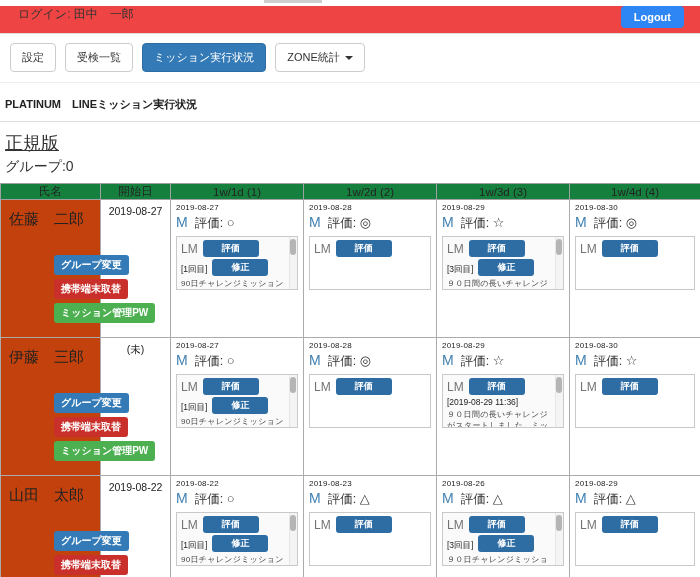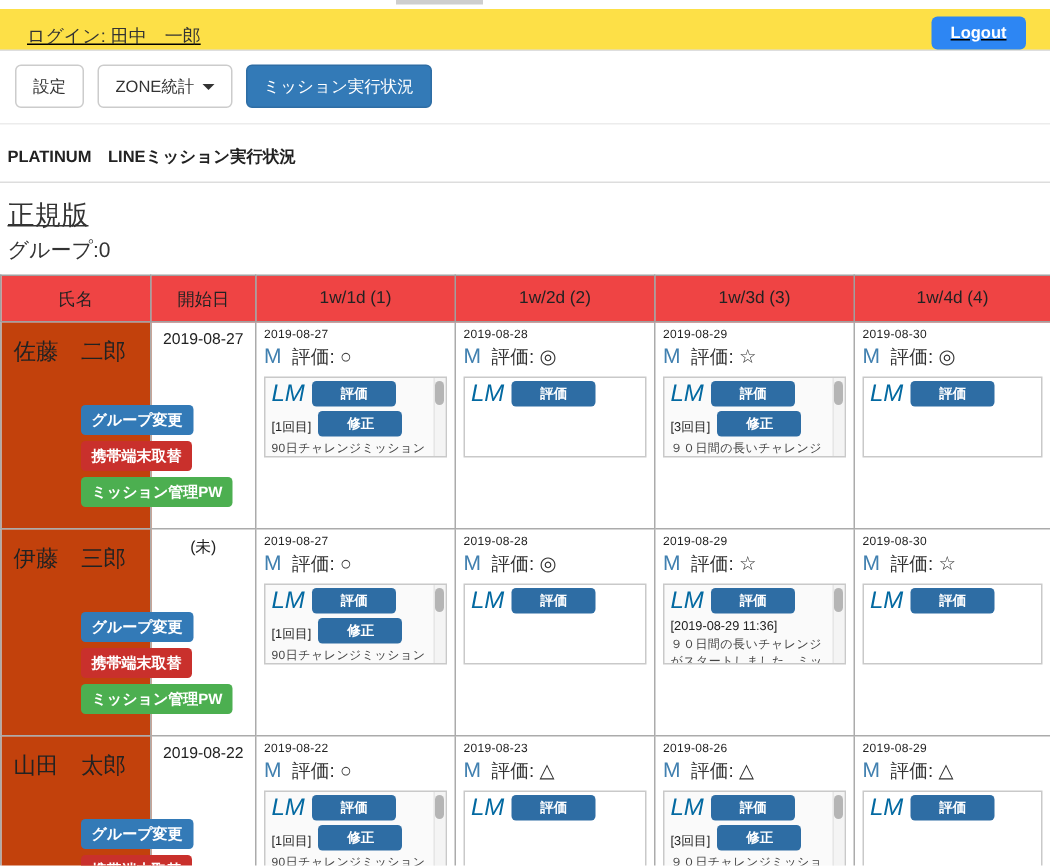--- a/index.html
+++ b/index.html
@@ -1,41 +1,41 @@
 <!DOCTYPE html>
 <html><head>
 <meta charset="utf-8">
 <style>
   * { margin:0; padding:0; box-sizing:border-box; }
   html,body { width:700px; height:577px; overflow:hidden; background:#fff;
     font-family:"Liberation Sans", sans-serif; }
   .artifact { height:6px; background:#fff; position:relative; }
   .artifact-mark { position:absolute; left:264px; top:0; width:58px; height:3px; background:#b9b9b9; opacity:.7; }
 
-  .topbar { height:28px; background:#fde047; border-bottom:1px solid #dedede;
-    display:flex; align-items:flex-end; justify-content:space-between; padding:0 16px 0 18px;text-decoration:underline; }
+  .topbar { height:28px; background:#ef4444; border-bottom:1px solid #dedede;
+    display:flex; align-items:flex-start; justify-content:space-between; padding:0 16px 0 18px; }
   .login-text { font-size:12px; color:#333; }
   .logout-btn { background:#2d86f3; color:#fff; font-size:11px; font-weight:bold;
     border:none; border-radius:4px; padding:5px 13px; cursor:pointer; }
 
   .nav-wrap { padding:9px 10px 10px 10px; border-bottom:1px solid #ececec; display:flex; gap:9px; align-items:center; }
   .nav-btn { background:#fff; border:1px solid #ccc; border-radius:4px; padding:6px 11px;
     font-size:11px; color:#333; cursor:pointer; font-family:inherit; white-space:nowrap; }
   .nav-btn.active { background:#337ab7; border-color:#2e6da4; color:#fff; }
   .caret { display:inline-block; margin-left:5px; width:0; height:0;
     border-left:4px solid transparent; border-right:4px solid transparent; border-top:4px solid #333; vertical-align:middle; }
 
   .page-title { font-size:11px; font-weight:bold; color:#222; padding:14px 5px 9px 5px; border-bottom:1px solid #ddd; }
   .version-link { display:inline-block; margin:9px 5px 0 5px; font-size:18px; color:#333;
     text-decoration:underline; cursor:pointer; }
   .group-label { margin:3px 5px 7px 5px; font-size:14px; color:#333; }
 
   table { width:700px; border-collapse:collapse; table-layout:fixed; }
-  th { background:#ef4444; border:1px solid #a0a0a0; font-weight:normal; font-size:11.5px;
-    color:#222; height:31px; padding:0 2px; }
+  th { background:#15803d; border:1px solid #a0a0a0; font-weight:normal; font-size:11.5px;
+    color:#222; height:16px; padding:0 2px; }
   td { border:1px solid #ababab; vertical-align:top; }
   tr.member-row-1, tr.member-row-2 { height:128px; }
   tr.member-row-3 { height:131px; }
 
   .name-cell { background:#c2410c; padding:10px 8px; }
   .member-name { font-size:15px; color:#222; }
   .actions { margin-top:26px; }
   .act-btn { display:inline-block; color:#fff; font-size:10px; font-weight:bold; border:none;
     border-radius:3px; padding:3px 7px; margin-bottom:4px; cursor:pointer; font-family:inherit; white-space:nowrap; }
   .act-row { line-height:1;padding-left:45px; }
@@ -43,21 +43,21 @@
   .start-cell { text-align:center; padding-top:5px; font-size:10.5px; color:#222; }
 
   .mission-cell { padding:3px 5px 0 5px; }
   .cell-date { font-size:8px; color:#222; letter-spacing:.2px; }
   .m-line { margin:2px 0 4px 0; font-size:12.5px; color:#333; }
   .m-label { color:#4180b0; font-size:14px; margin-right:7px; }
   .m-symbol { font-size:13px; color:#333; }
   .lm-box { position:relative; border:1px solid #c9c9c9; height:54px; padding:2px 12px 2px 4px;
     overflow:hidden; background:#fff; }
   .lm-box.filled { background:#fafafa; }
-  .lm-label { color:#0369a1; font-size:16px;font-style:italic; }
+  .lm-label { color:#737373; font-size:12px; }
   .mini-btn { background:#2e6da4; color:#fff; font-size:9px; font-weight:bold; border:none;
     border-radius:3px; padding:2px 19px; margin-left:5px; vertical-align:2px; cursor:pointer; font-family:inherit; }
   .attempt-line { margin-top:2px; font-size:8.5px; color:#222; }
   .msg { margin-top:3px; font-size:8px; color:#444; line-height:1.32; letter-spacing:.3px; }
   .sb-track { position:absolute; right:0; top:0; bottom:0; width:8px; background:#f4f4f4; border-left:1px solid #e6e6e6; }
   .sb-thumb { position:absolute; right:1px; top:2px; width:6px; height:16px; background:#b5b5b5; border-radius:3px; cursor:pointer; }
 </style>
 </head>
 <body>
 
@@ -67,22 +67,23 @@
   <div class="artifact-mark"></div>
 </div>
 
 <div class="topbar">
   <span class="login-text">ログイン: 田中　一郎</span>
   <button class="logout-btn">Logout</button>
 </div>
 
 <div class="nav-wrap">
     <button class="nav-btn"><span>設定</span></button>
+    <button class="nav-btn"><span>受検一覧</span></button>
+    <button class="nav-btn active"><span>ミッション実行状況</span></button>
     <button class="nav-btn"><span>ZONE統計</span><span class="caret"></span></button>
-    <button class="nav-btn active"><span>ミッション実行状況</span></button>
   </div>
 
 <div class="page-title">PLATINUM　LINEミッション実行状況</div>
 <a class="version-link">正規版</a>
 <div class="group-label">グループ:0</div>
 
 <table>
   <colgroup>
     <col style="width:100px">
       <col style="width:70px">

